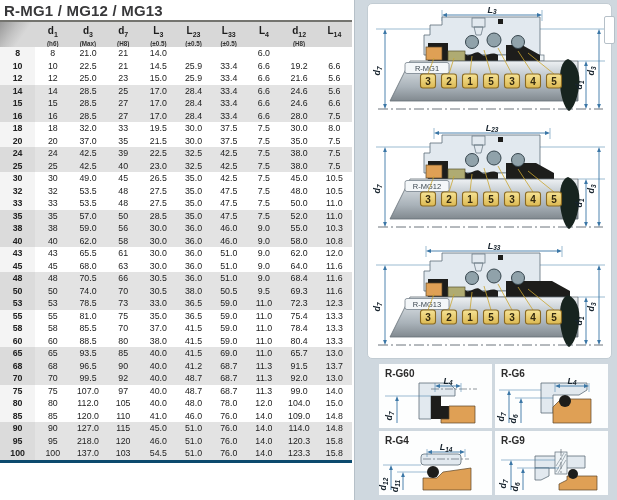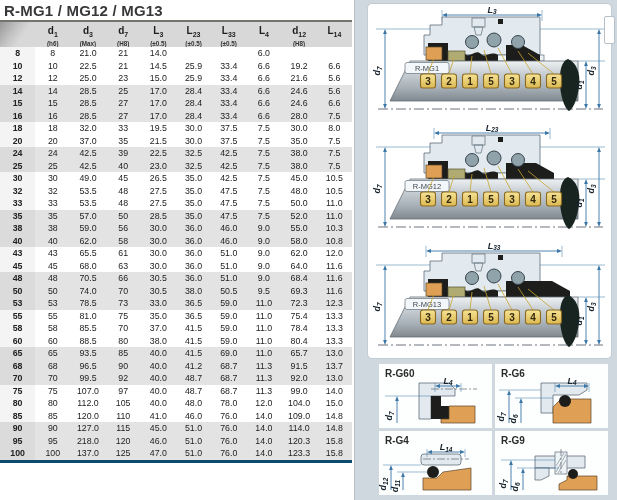--- a/index.html
+++ b/index.html
@@ -463,22 +463,22 @@
             <td style="width:39px" class="">51.0</td>
             <td style="width:39px" class="">76.0</td>
             <td style="width:30px" class="">14.0</td>
             <td style="width:39px" class="">120.3</td>
             <td style="width:34px" class="">15.8</td>
           </tr>
           <tr class="band">
             <td style="width:30px" class="rowhead">100</td>
             <td style="width:36px" class="">100</td>
             <td style="width:38px" class="">137.0</td>
-            <td style="width:30px" class="">125</td>
-            <td style="width:37px" class="">47.0</td>
+            <td style="width:30px" class="">103</td>
+            <td style="width:37px" class="">54.5</td>
             <td style="width:39px" class="">51.0</td>
             <td style="width:39px" class="">76.0</td>
             <td style="width:30px" class="">14.0</td>
             <td style="width:39px" class="">123.3</td>
             <td style="width:34px" class="">15.8</td>
           </tr>
         </tbody>
     </table>
   </div>
   <div class="panel">

